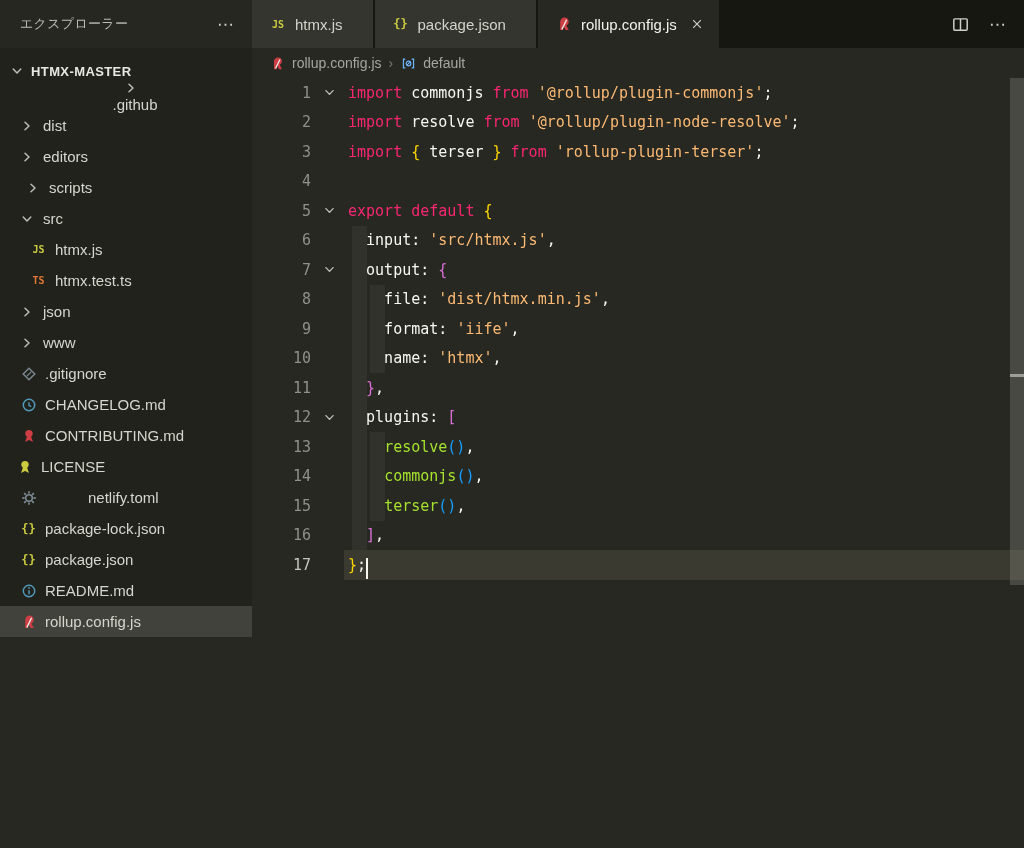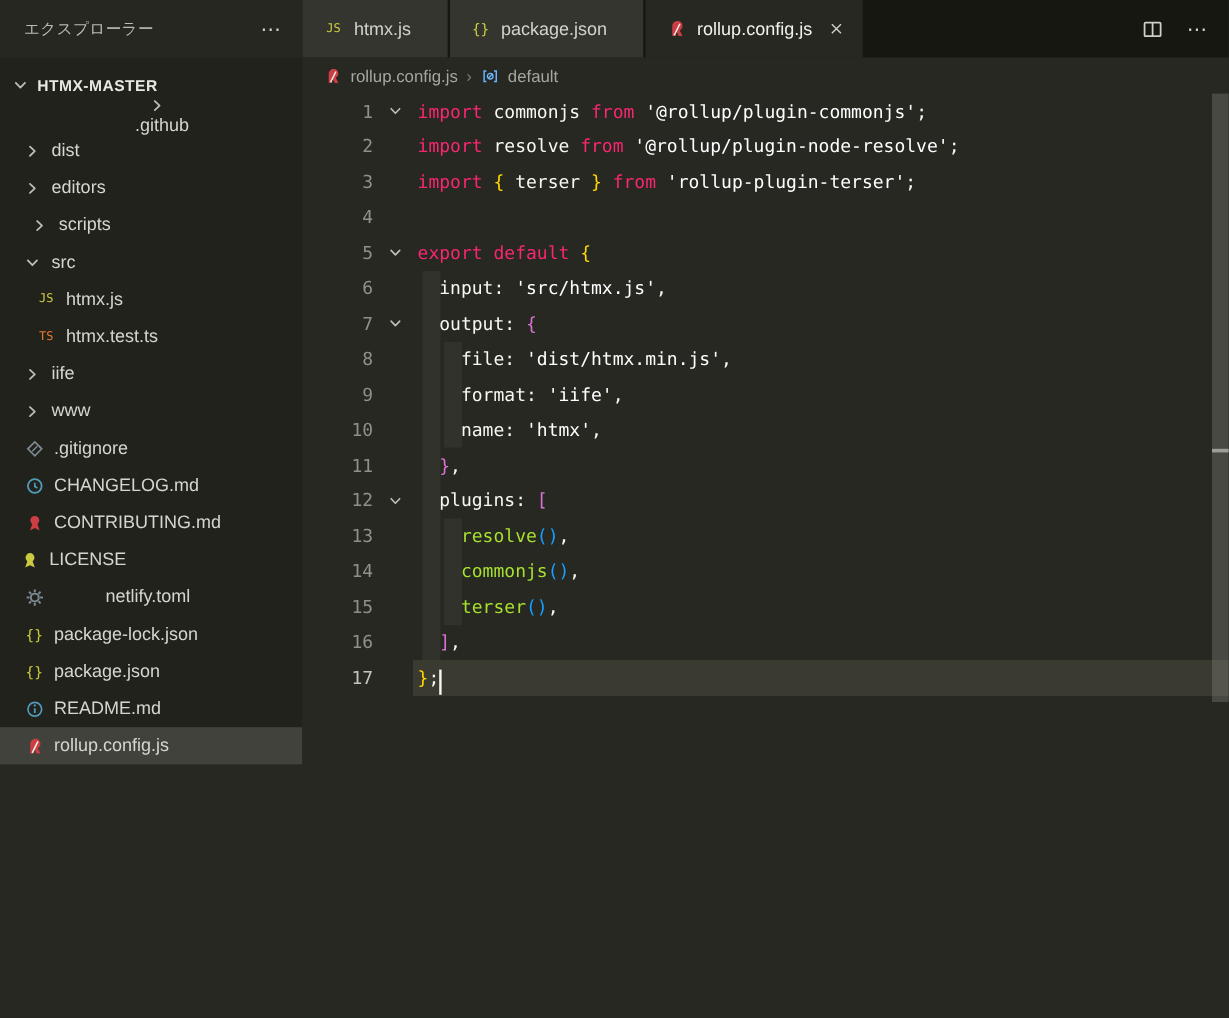--- a/index.html
+++ b/index.html
@@ -14,21 +14,21 @@
   .sb-title { font-size:13px; color:#bcbcb6; letter-spacing:.3px; }
   .more-dots { color:#cfcfc9; font-size:17px; letter-spacing:2px; cursor:pointer; line-height:1; }
   .tree { padding:0; }
   .row { height:31px; display:flex; align-items:center; color:#d6d6ce; font-size:15px; cursor:pointer; }
   .row.selected { background:#41423b; }
   .row .ico { width:17px; height:17px; flex:none; margin-right:8px; display:flex;
     align-items:center; justify-content:center; }
   .row .ico svg { width:16px; height:16px; }
   .root-row { font-weight:bold; font-size:13px; color:#e8e8e3; letter-spacing:.4px; padding-left:8px;align-items:flex-end; }
   .root-row .ico { margin-right:6px; }
-  .badge { font-family:"DejaVu Sans Mono", monospace; font-weight:normal; font-size:10px;text-align:center; }
+  .badge { font-family:"DejaVu Sans Mono", monospace; font-weight:bold; font-size:10px;text-align:center; }
 
   
   .tabbar { position:absolute; left:252px; top:0; width:772px; height:48px; background:#161711;
     display:flex; align-items:stretch; }
   .tab { display:flex; align-items:center; padding:0 30px 0 17px; margin-right:2px;
     background:#34352f; color:#d3d3cb; font-size:15px; cursor:pointer; }
   .tab.active { background:#272822; color:#f2f2ec; padding-right:14px; }
   .tab .ico { width:18px; height:17px; margin-right:8px; display:flex; align-items:center; justify-content:center; }
   .tab .ico svg { width:16px; height:16px; }
   .tab .close { margin-left:12px; width:16px; height:16px; display:flex; align-items:center;
@@ -48,21 +48,21 @@
   .editor { position:absolute; left:252px; top:78px; width:772px; height:770px; background:#272822;
     font-family:"DejaVu Sans Mono", monospace; font-size:15px; }
   .lines { position:relative; z-index:1; }
   .line { height:29.5px; display:flex; align-items:center; position:relative; }
   .line.active { background:linear-gradient(to right, rgba(0,0,0,0) 92px, #3a3a31 92px); }
   .lnum { width:59px; flex:none; text-align:right; color:#90908a; }
   .line.active .lnum { color:#c5c5bf; }
   .lfold { width:37px; flex:none; display:flex; align-items:center; justify-content:center; cursor:pointer; }
   .lfold svg { width:15px; height:15px; }
   .lcode { white-space:pre; color:#f8f8f2; }
-  .kw{color:#f92672} .str{color:#ffffff} .fn{color:#a6e22e}
+  .kw{color:#f92672} .str{color:#fdba74} .fn{color:#a6e22e}
   .b1{color:#ffd700} .b2{color:#da70d6} .b3{color:#179fff} .pl{color:#f8f8f2}
 
   .iband { position:absolute; width:15px; background:rgba(255,255,255,0.05); z-index:0; }
   .cursor { position:absolute; left:114px; top:480px; width:2px; height:21px; background:#f8f8f0; z-index:3; }
 
   .scrollbar { position:absolute; right:0; top:0; width:14px; height:770px; z-index:4; }
   .sb-thumb { position:absolute; top:0; left:0; width:14px; height:507px; background:rgba(128,128,120,0.38); cursor:pointer; }
   .sb-marker { position:absolute; top:296px; left:0; width:14px; height:3px; background:rgba(195,195,187,0.7); }
 </style>
 </head>
@@ -135,21 +135,21 @@
             <span class="badge" style="color:#e37933">TS</span>
           </span>
           <span>htmx.test.ts</span>
         </div>
         <div class="row" style="padding-left: 18px;">
           <span class="ico">
             <svg viewBox="0 0 16 16">
               <polyline points="6 4.2 10 8 6 11.8" fill="none" stroke="#bdbdb7" stroke-width="1.5" stroke-linecap="round" stroke-linejoin="round"></polyline>
             </svg>
           </span>
-          <span>iife</span>
+          <span>json</span>
         </div>
         <div class="row" style="padding-left: 18px;">
           <span class="ico">
             <svg viewBox="0 0 16 16">
               <polyline points="6 4.2 10 8 6 11.8" fill="none" stroke="#bdbdb7" stroke-width="1.5" stroke-linecap="round" stroke-linejoin="round"></polyline>
             </svg>
           </span>
           <span>www</span>
         </div>
         <div class="row" style="padding-left: 20px;">

